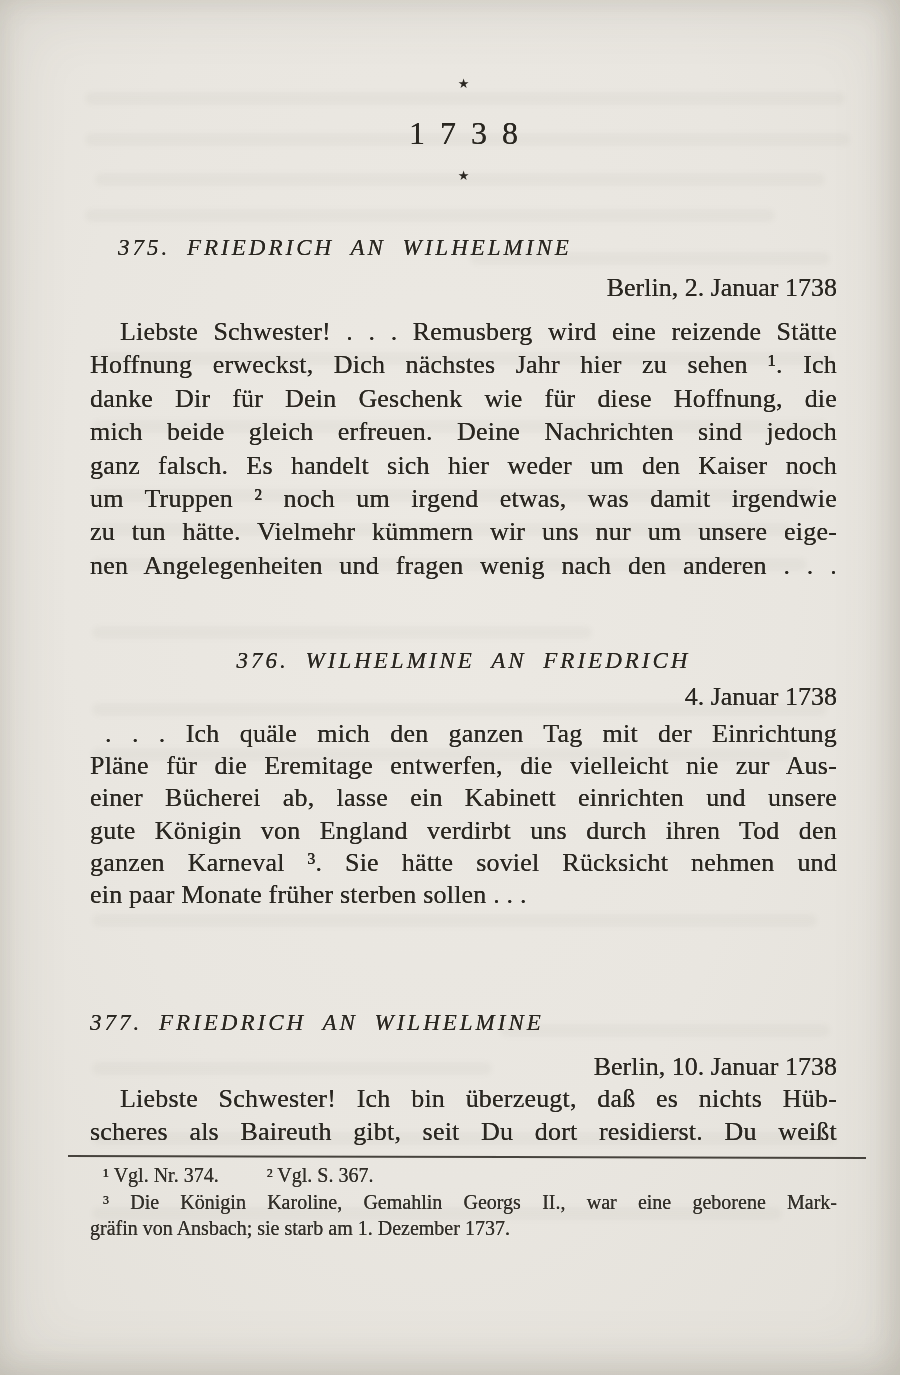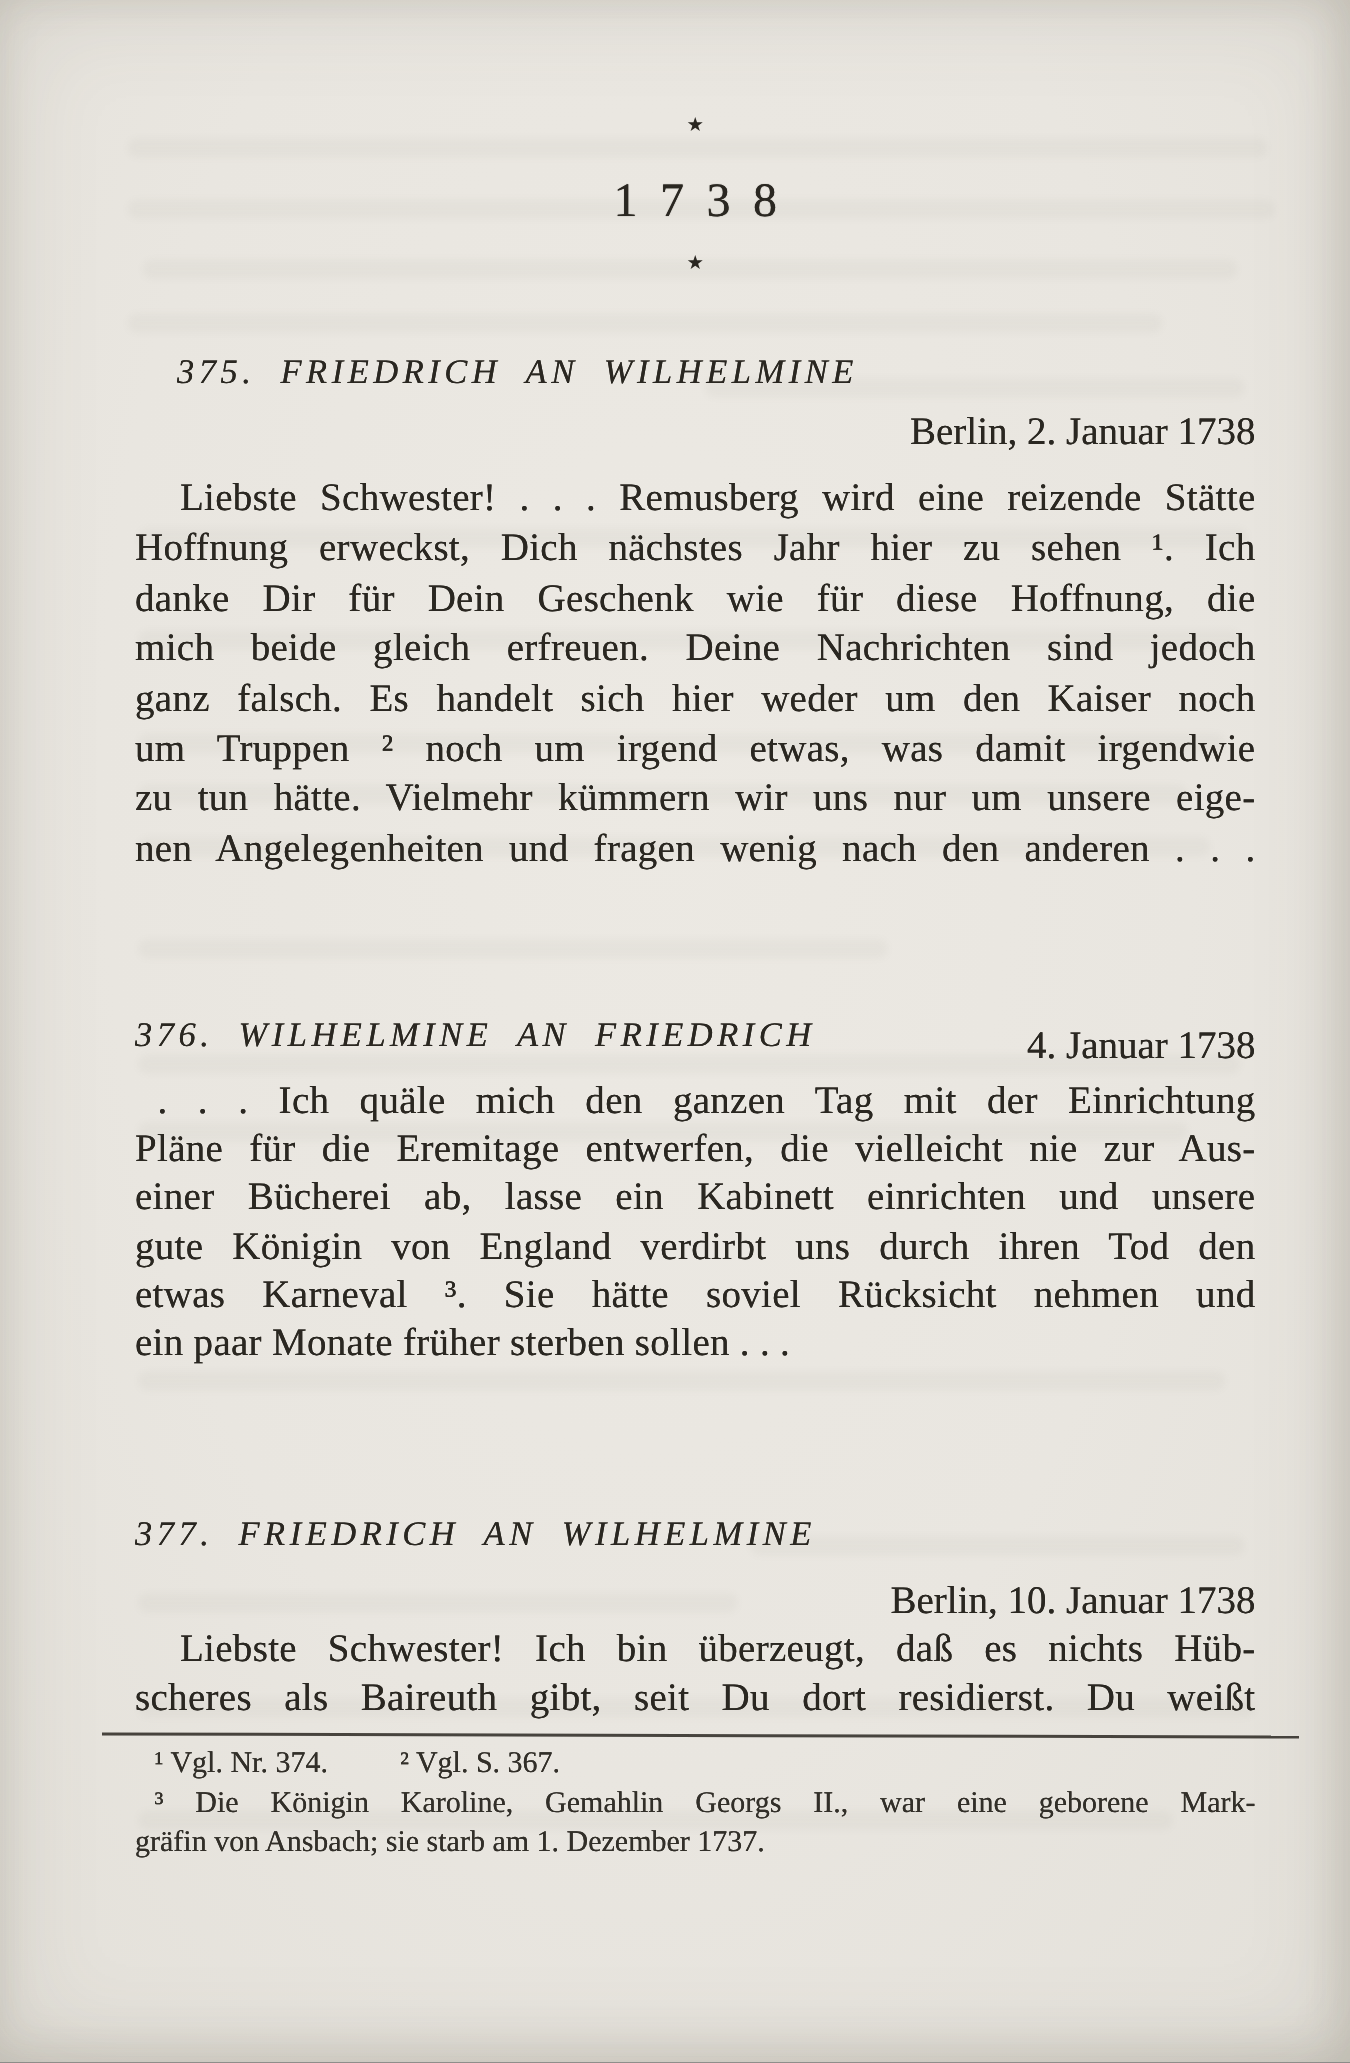--- a/index.html
+++ b/index.html
@@ -35,21 +35,21 @@
     letter-spacing:15px;text-indent:15px; 
     text-shadow:0 0 .5px currentColor;
   }
 
   .heading{
     font-style:italic;font-size:23px;line-height:27.6px;
     letter-spacing:3px;word-spacing:8px;
     text-shadow:0 0 .4px currentColor;
     white-space:nowrap;
   }
-  .h375{top:234px;margin-left:28px;} .h376{top:676px;} .h377{top:1009px;}
+  .h375{top:234px;margin-left:28px;} .h376{top:647px;text-align:center;} .h377{top:1009px;}
 
   .dateline{font-size:26px;line-height:30px;text-align:right;text-shadow:0 0 .3px currentColor;}
   .d375{top:273px;} .d376{top:682px;} .d377{top:1052px;}
 
   .body{font-size:26px;text-shadow:0 0 .35px currentColor;letter-spacing:.2px;}
   .b375{top:315px;} .b375 .line{line-height:33.4px;}
   .b376{top:718px;} .b376 .line{line-height:32.2px;}
   .b377{top:1082px;} .b377 .line{line-height:33px;}
   .line{white-space:normal;}
   .j{text-align:justify;text-align-last:justify;}
@@ -109,21 +109,21 @@
     <div class="line j">nen Angelegenheiten und fragen wenig nach den anderen . . .</div>
   </div>
 
   <div class="block heading h376">376. WILHELMINE AN FRIEDRICH</div>
   <div class="block dateline d376">4. Januar 1738</div>
   <div class="block body b376">
     <div class="line j indent-15">. . . Ich quäle mich den ganzen Tag mit der Einrichtung</div>
     <div class="line j">Pläne für die Eremitage entwerfen, die vielleicht nie zur Aus-</div>
     <div class="line j">einer Bücherei ab, lasse ein Kabinett einrichten und unsere</div>
     <div class="line j">gute Königin von England verdirbt uns durch ihren Tod den</div>
-    <div class="line j">etwas Karneval ³. Sie hätte soviel Rücksicht nehmen und</div>
+    <div class="line j">ganzen Karneval ³. Sie hätte soviel Rücksicht nehmen und</div>
     <div class="line">ein paar Monate früher sterben sollen . . .</div>
   </div>
 
   <div class="block heading h377">377. FRIEDRICH AN WILHELMINE</div>
   <div class="block dateline d377">Berlin, 10. Januar 1738</div>
   <div class="block body b377">
     <div class="line j indent-30">Liebste Schwester! Ich bin überzeugt, daß es nichts Hüb-</div>
     <div class="line j">scheres als Baireuth gibt, seit Du dort residierst. Du weißt</div>
   </div>
 

